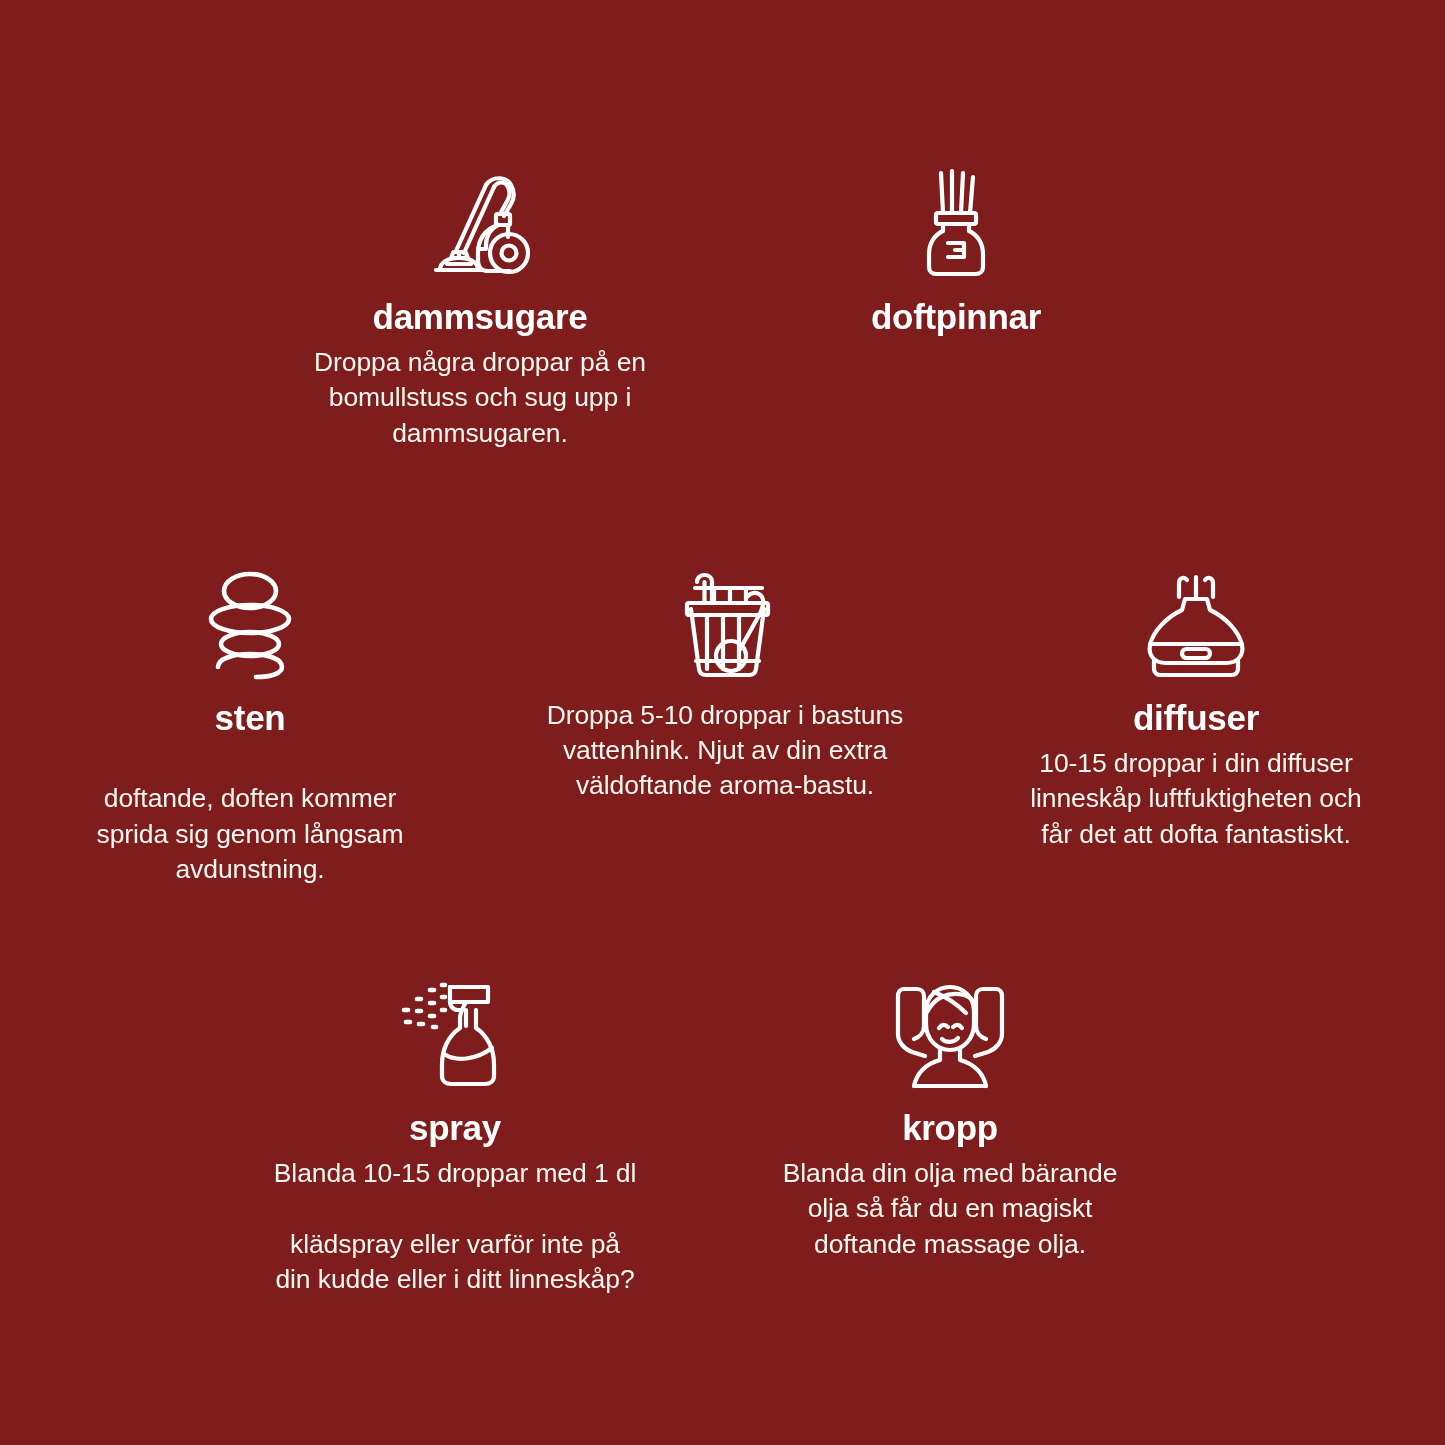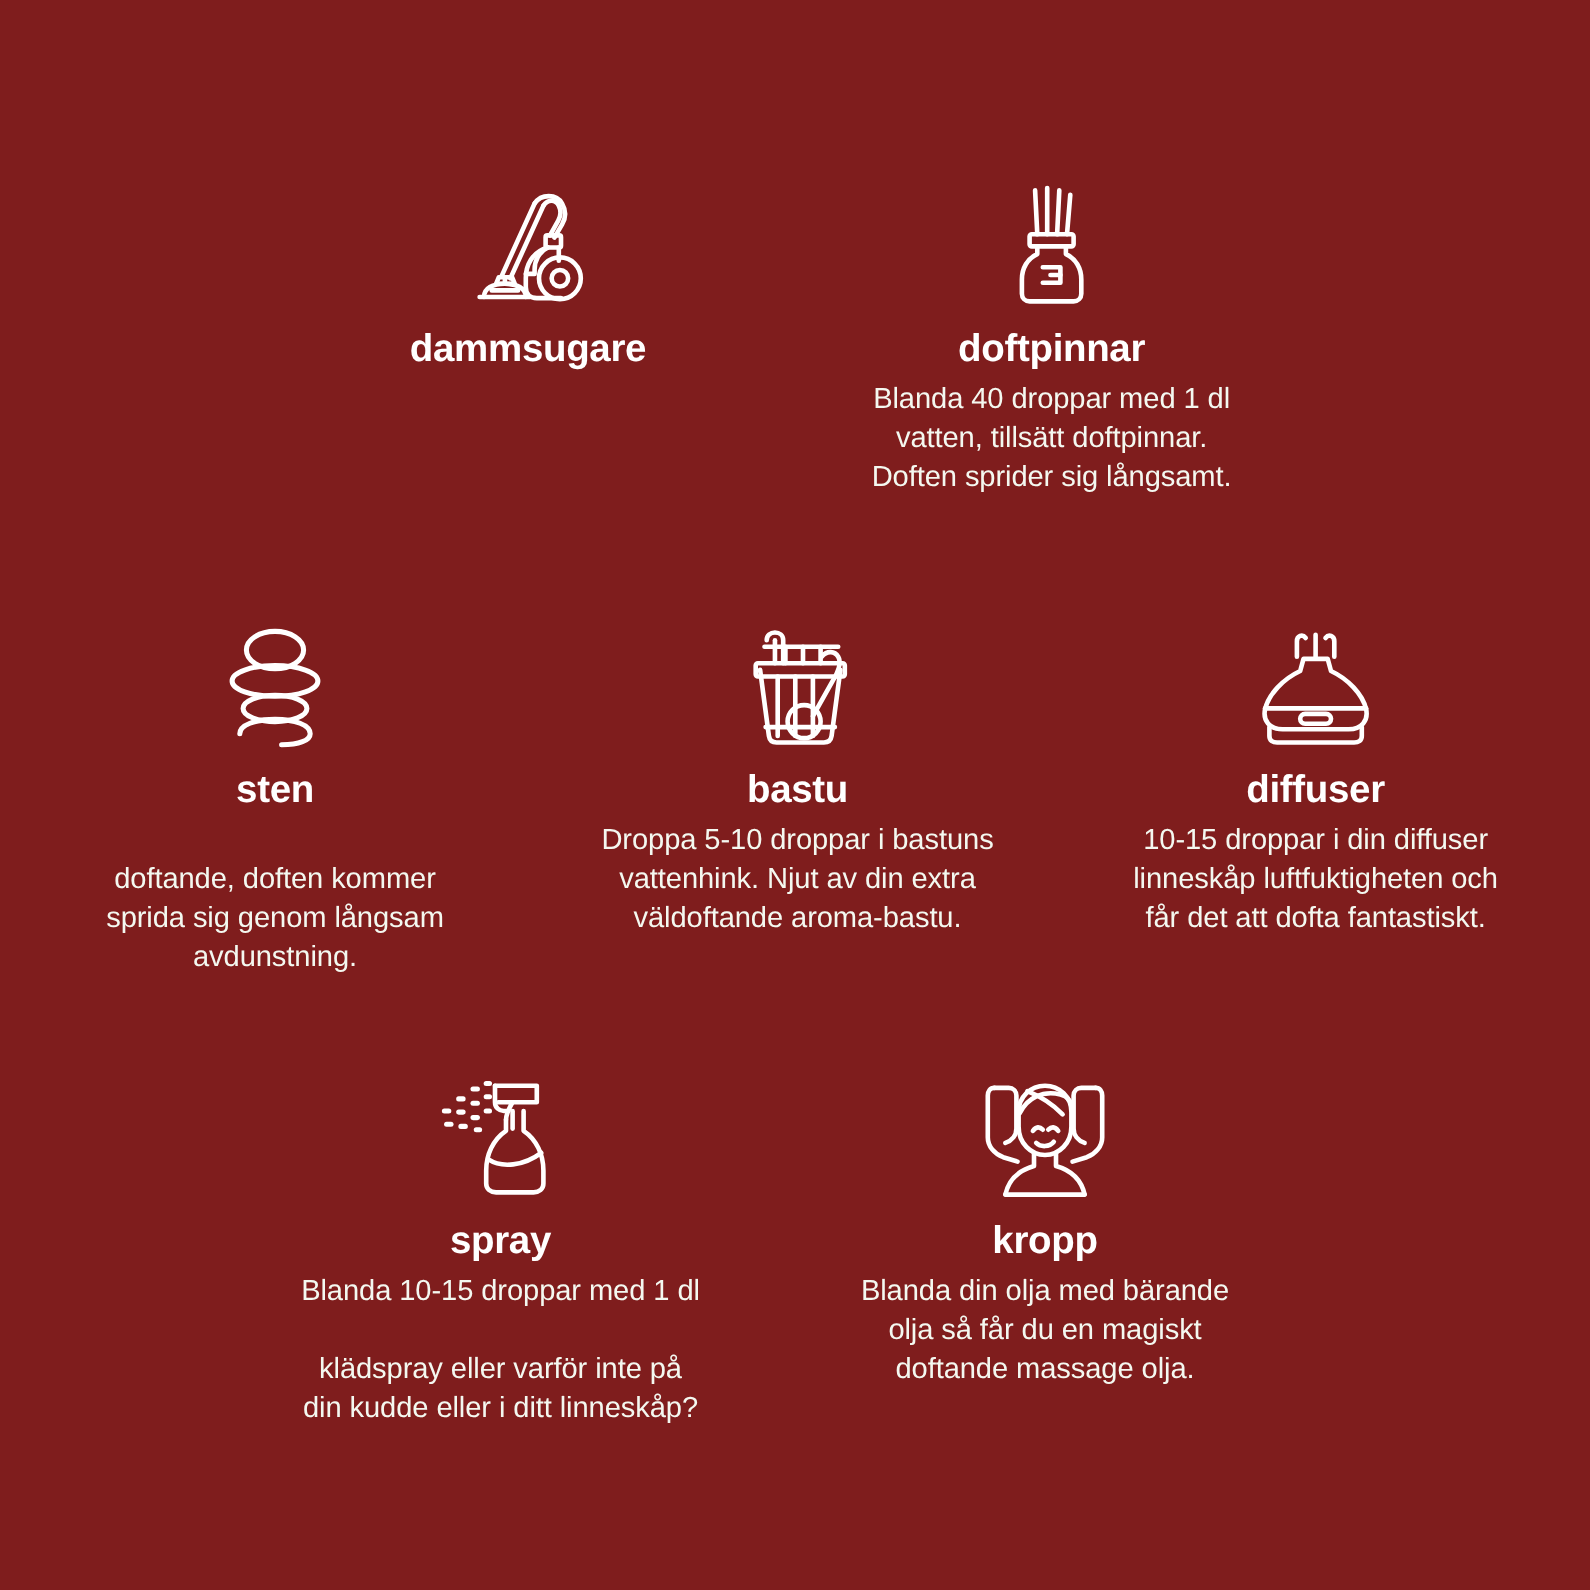--- a/index.html
+++ b/index.html
@@ -84,41 +84,41 @@
         <path d="M68 16 C72 10 79 10 82 16 C84 20 84 25 81.5 29.5 L74 43"></path>
         <rect x="70" y="43" width="14" height="11" rx="1.6"></rect>
         <path d="M72 54 C58 58 52 70 52 82 L52 90 C52 96 56 100 62 100 L84 100"></path>
         <path d="M82 54 L82 66"></path>
         <path d="M72 54 C64 58 60 66 60 74 L60 78 L52 78"></path>
         <circle cx="83" cy="82" r="19"></circle>
         <circle cx="83" cy="82" r="7.5"></circle>
       </svg>
     </div>
     <h3 class="card-title">dammsugare</h3>
+    <p class="card-desc">
+      <span>Droppa några droppar på en</span><br>
+      <span>bomullstuss och sug upp i</span><br>
+      <span>dammsugaren.</span>
+    </p>
   </div>
 
   <div class="card" id="card-doftpinnar">
     <div class="icon-wrap">
       <svg width="74" height="108" viewBox="0 0 74 108" fill="none" stroke="#ffffff" stroke-width="4.2" stroke-linecap="round" stroke-linejoin="round">
         <path d="M24 44 L22 4"></path>
         <path d="M33 44 L33 2"></path>
         <path d="M42 44 L44 4"></path>
         <path d="M51 44 L54 8"></path>
         <rect x="17" y="44" width="40" height="11" rx="2"></rect>
         <path d="M24 55 L24 62 C15 66 10 75 10 85 L10 98 C10 102 13 105 17 105 L57 105 C61 105 64 102 64 98 L64 85 C64 75 59 66 50 62 L50 55"></path>
         <path d="M29 74 L45 74 L45 88 L29 88"></path>
         <path d="M45 81 L36 81"></path>
       </svg>
     </div>
     <h3 class="card-title">doftpinnar</h3>
-    <p class="card-desc">
-      <span>Blanda 40 droppar med 1 dl</span><br>
-      <span>vatten, tillsätt doftpinnar.</span><br>
-      <span>Doften sprider sig långsamt.</span>
-    </p>
   </div>
 
   <div class="card" id="card-sten">
     <div class="icon-wrap">
       <svg width="108" height="106" viewBox="0 0 108 106" fill="none" stroke="#ffffff" stroke-width="4.6" stroke-linecap="round" stroke-linejoin="round">
         <ellipse cx="54" cy="19" rx="26" ry="17"></ellipse>
         <ellipse cx="54" cy="47" rx="39" ry="14"></ellipse>
         <ellipse cx="54" cy="72" rx="29" ry="12"></ellipse>
         <path d="M22 95 C22 87 36 82 54 82 C72 82 86 87 86 95 C86 101 76 105 60 105"></path>
       </svg>
@@ -144,21 +144,20 @@
         <path d="M70 42 L70 96"></path>
         <path d="M45 30 L45 15"></path>
         <path d="M61 30 L61 15"></path>
         <path d="M77 30 L77 15"></path>
         <path d="M26 15 L93 15"></path>
         <path d="M27 88 L90 88"></path>
         <path d="M78 24 C83 18 90 19 93 24 C96 29 94 36 88 46 L70 78"></path>
         <circle cx="62" cy="83" r="15"></circle>
       </svg>
     </div>
-    <h3 class="card-title">bastu</h3>
     <p class="card-desc">
       <span>Droppa 5-10 droppar i bastuns</span><br>
       <span>vattenhink. Njut av din extra</span><br>
       <span>väldoftande aroma-bastu.</span>
     </p>
   </div>
 
   <div class="card" id="card-diffuser">
     <div class="icon-wrap">
       <svg width="116" height="105" viewBox="0 0 116 105" fill="none" stroke="#ffffff" stroke-width="4.2" stroke-linecap="round" stroke-linejoin="round">

